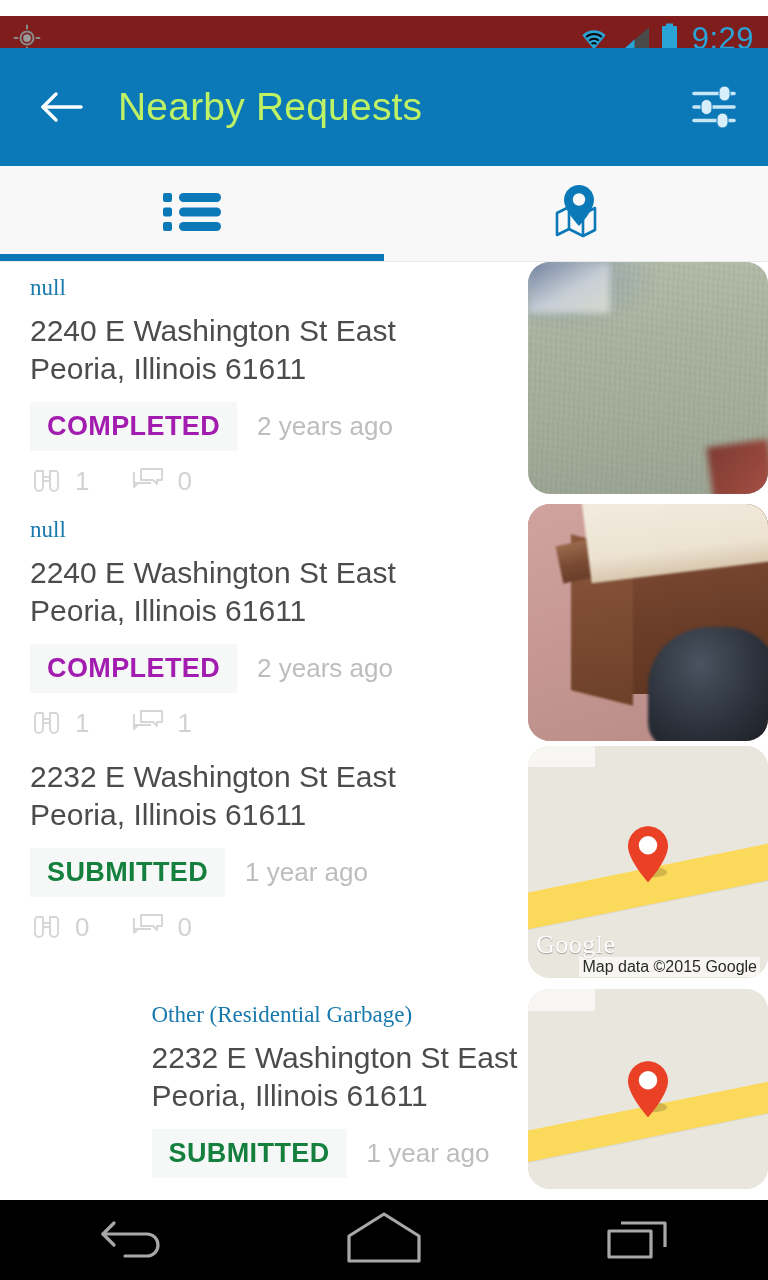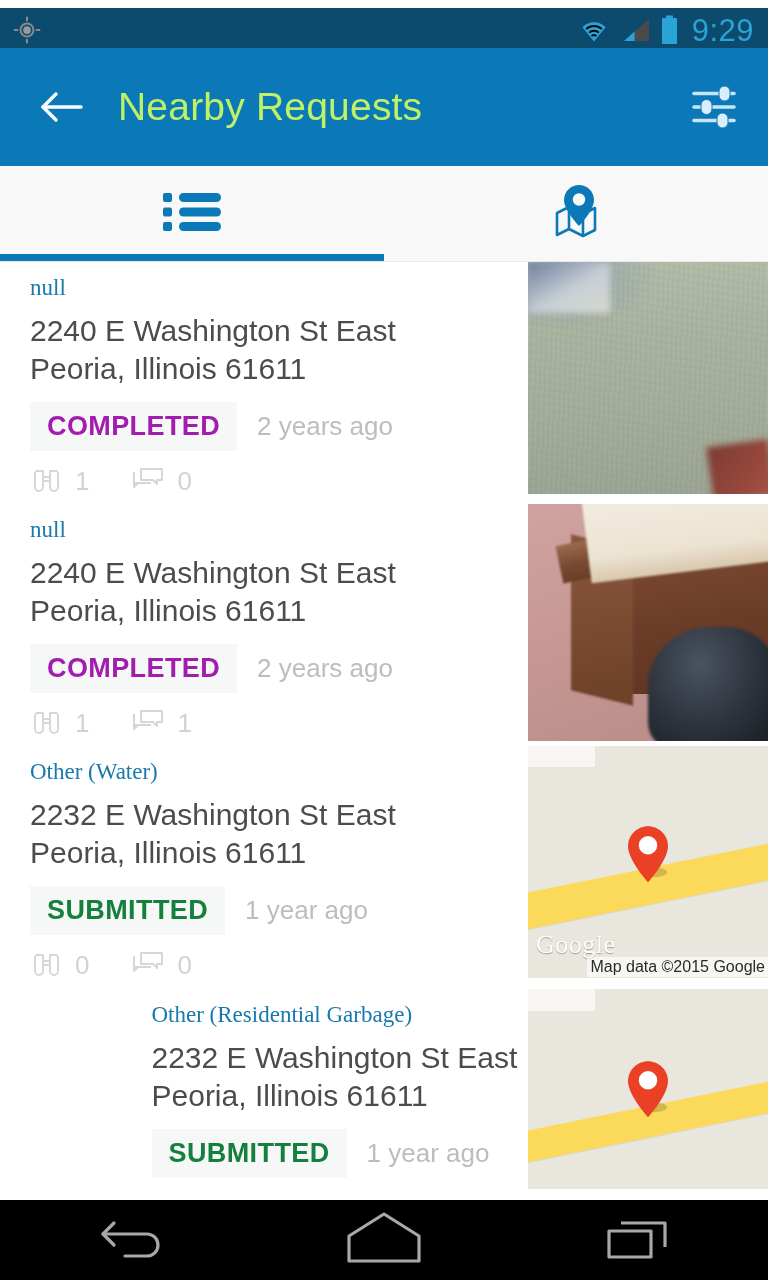--- a/index.html
+++ b/index.html
@@ -6,22 +6,22 @@
   html, body {
     width:768px; height:1280px;
     background:#ffffff;
     font-family:"Liberation Sans", sans-serif;
     overflow:hidden;
   }
   #screen { position:relative; width:768px; height:1280px; overflow:hidden; background:#fff; }
 
   
   .statusbar {
-    position:absolute; top:8px; left:0; width:768px; height:48px;
-    background:#0c4a6e; display:flex; align-items:center;
+    position:absolute; top:16px; left:0; width:768px; height:48px;
+    background:#7f1d1d; display:flex; align-items:center;
     padding:0 14px 0 12px;
   }
   .sb-left { display:flex; align-items:center; gap:8px; }
   .sb-right { margin-left:auto; display:flex; align-items:center; gap:9px; }
   .sb-clock {
     color:#2aa3d6; font-size:31px; letter-spacing:0.5px;
     font-family:"Liberation Sans", sans-serif; line-height:1;
     padding-left:4px; padding-bottom:3px;
   }
 
@@ -72,21 +72,21 @@
   .badge.submitted { color:#15803d; }
   .ago {
     color:#bdbdbd; font-size:26px; margin-left:20px;
     font-family:"Liberation Sans", sans-serif;
   }
   .counts { display:flex; align-items:center; margin-top:14px; gap:42px; }
   .count { display:flex; align-items:center; gap:12px; }
   .count-num { color:#d2d2d2; font-size:26px; font-family:"Liberation Sans", sans-serif; }
 
   
-  .thumb { position:absolute; right:0; width:240px; overflow:hidden; background:#ddd; }
+  .thumb { position:absolute; right:0; width:240px; overflow:hidden; background:#ddd;border-radius:22px; }
 
   
   .photo-carpet {
     width:100%; height:100%;
     background:
       radial-gradient(ellipse 70% 40% at 14% 6%, #8fa0b8 0%, rgba(143,160,184,0) 60%),
       linear-gradient(178deg, #b9c2ae 0%, #aeb7a4 30%, #a7b09c 62%, #9ba494 100%);
     position:relative;
   }
   .photo-carpet::before {
@@ -152,21 +152,21 @@
     transform:translate(-50%,-62%);
   }
   .map-watermark {
     position:absolute; left:8px; bottom:18px;
     color:#ffffff; font-size:26px; letter-spacing:0.5px;
     font-family:"Liberation Serif", serif;
     text-shadow:0 1px 1px rgba(0,0,0,0.35);
     opacity:0.95;
   }
   .map-attrib {
-    position:absolute; right:0; bottom:1px;
+    position:absolute; right:8px; bottom:1px;
     color:#2a2a2a; font-size:16px;
     font-family:"Liberation Sans", sans-serif;
     background:rgba(255,255,255,0.62); padding:1px 3px;
     white-space:nowrap;
   }
 
   
   .navbar {
     position:absolute; bottom:0; left:0; width:768px; height:80px;
     background:#000000; display:flex; align-items:center; justify-content:space-around;
@@ -367,21 +367,20 @@
           <div class="desk-side"></div>
           <div class="desk-edge"></div>
           <div class="desk-top"></div>
           <div class="desk-bag"></div>
         </div>
       </div>
     </div>
 
     <div class="row" style="height:243px;">
       <div class="row-body">
-        <div class="row-title">Other (Water)</div>
         <div class="row-addr">2232  E Washington St East</div>
         <div class="row-addr">Peoria, Illinois 61611</div>
         <div class="meta">
           <span class="badge submitted">SUBMITTED</span>
           <span class="ago">1 year ago</span>
         </div>
         <div class="counts">
           <span class="count">
             <span>
               <svg width="33" height="28" viewBox="0 0 33 28">

